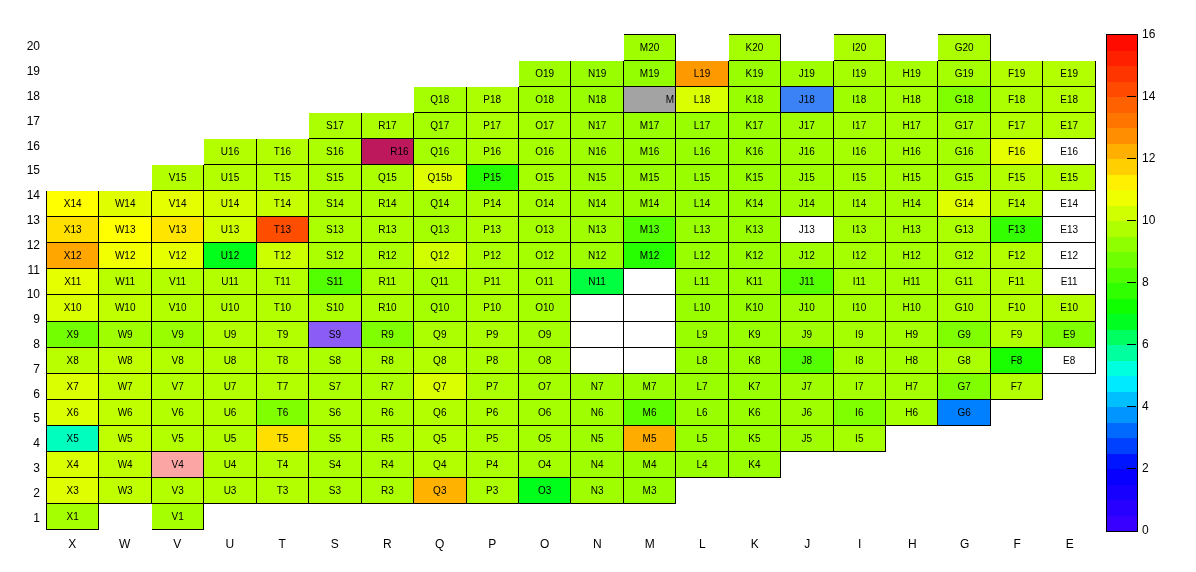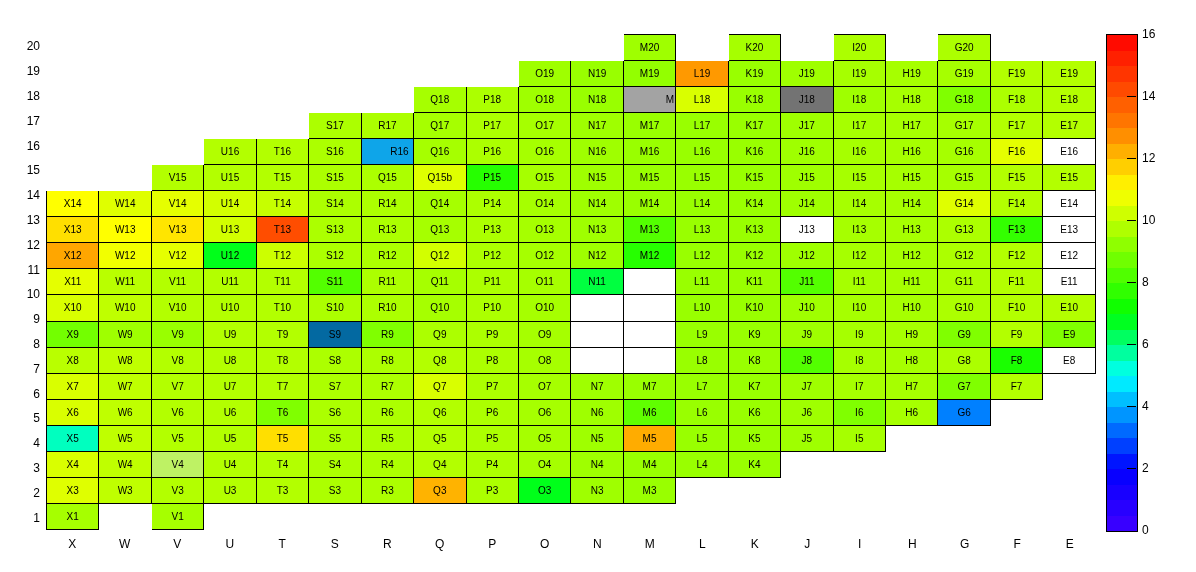--- a/index.html
+++ b/index.html
@@ -122,21 +122,21 @@
             <td style="background: rgb(255, 255, 255); border: 1px solid transparent;"></td>
             <td style="background: rgb(255, 255, 255); border: 1px solid transparent;"></td>
             <td style="background: rgb(255, 255, 255); border: 1px solid transparent;"></td>
             <td style="background: rgb(166, 255, 0);">Q18</td>
             <td style="background: rgb(172, 255, 0);">P18</td>
             <td style="background: rgb(159, 255, 0);">O18</td>
             <td style="background: rgb(153, 255, 0);">N18</td>
             <td style="background: #a3a3a3; padding-left: 42px;">M18</td>
             <td style="background: rgb(217, 255, 0);">L18</td>
             <td style="background: rgb(153, 255, 0);">K18</td>
-            <td style="background: #737373;">J18</td>
+            <td style="background: #3b82f6;">J18</td>
             <td style="background: rgb(159, 255, 0);">I18</td>
             <td style="background: rgb(166, 255, 0);">H18</td>
             <td style="background: rgb(128, 255, 0);">G18</td>
             <td style="background: rgb(172, 255, 0);">F18</td>
             <td style="background: rgb(179, 255, 0);">E18</td>
           </tr>
           <tr>
             <td style="background: rgb(255, 255, 255); border: 1px solid transparent;"></td>
             <td style="background: rgb(255, 255, 255); border: 1px solid transparent;"></td>
             <td style="background: rgb(255, 255, 255); border: 1px solid transparent;"></td>
@@ -158,21 +158,21 @@
             <td style="background: rgb(179, 255, 0);">F17</td>
             <td style="background: rgb(179, 255, 0);">E17</td>
           </tr>
           <tr>
             <td style="background: rgb(255, 255, 255); border: 1px solid transparent;"></td>
             <td style="background: rgb(255, 255, 255); border: 1px solid transparent;"></td>
             <td style="background: rgb(255, 255, 255); border: 1px solid transparent;"></td>
             <td style="background: rgb(179, 255, 0);">U16</td>
             <td style="background: rgb(179, 255, 0);">T16</td>
             <td style="background: rgb(172, 255, 0);">S16</td>
-            <td style="background: #0ea5e9; padding-left: 24px;">R16</td>
+            <td style="background: #be185d; padding-left: 24px;">R16</td>
             <td style="background: rgb(166, 255, 0);">Q16</td>
             <td style="background: rgb(172, 255, 0);">P16</td>
             <td style="background: rgb(166, 255, 0);">O16</td>
             <td style="background: rgb(159, 255, 0);">N16</td>
             <td style="background: rgb(153, 255, 0);">M16</td>
             <td style="background: rgb(153, 255, 0);">L16</td>
             <td style="background: rgb(153, 255, 0);">K16</td>
             <td style="background: rgb(159, 255, 0);">J16</td>
             <td style="background: rgb(166, 255, 0);">I16</td>
             <td style="background: rgb(166, 255, 0);">H16</td>
@@ -311,21 +311,21 @@
             <td style="background: rgb(172, 255, 0);">G10</td>
             <td style="background: rgb(179, 255, 0);">F10</td>
             <td style="background: rgb(179, 255, 0);">E10</td>
           </tr>
           <tr>
             <td style="background: rgb(115, 255, 0);">X9</td>
             <td style="background: rgb(159, 255, 0);">W9</td>
             <td style="background: rgb(153, 255, 0);">V9</td>
             <td style="background: rgb(179, 255, 0);">U9</td>
             <td style="background: rgb(179, 255, 0);">T9</td>
-            <td style="background: #0369a1;">S9</td>
+            <td style="background: #8b5cf6;">S9</td>
             <td style="background: rgb(128, 255, 0);">R9</td>
             <td style="background: rgb(172, 255, 0);">Q9</td>
             <td style="background: rgb(172, 255, 0);">P9</td>
             <td style="background: rgb(166, 255, 0);">O9</td>
             <td style="background: rgb(255, 255, 255);"></td>
             <td style="background: rgb(255, 255, 255);"></td>
             <td style="background: rgb(153, 255, 0);">L9</td>
             <td style="background: rgb(153, 255, 0);">K9</td>
             <td style="background: rgb(159, 255, 0);">J9</td>
             <td style="background: rgb(166, 255, 0);">I9</td>
@@ -418,21 +418,21 @@
             <td style="background: rgb(159, 255, 0);">J5</td>
             <td style="background: rgb(166, 255, 0);">I5</td>
             <td style="background: rgb(255, 255, 255); border: 1px solid transparent;"></td>
             <td style="background: rgb(255, 255, 255); border: 1px solid transparent;"></td>
             <td style="background: rgb(255, 255, 255); border: 1px solid transparent;"></td>
             <td style="background: rgb(255, 255, 255); border: 1px solid transparent;"></td>
           </tr>
           <tr>
             <td style="background: rgb(217, 255, 0);">X4</td>
             <td style="background: rgb(191, 255, 0);">W4</td>
-            <td style="background: #bef264;">V4</td>
+            <td style="background: #fca5a5;">V4</td>
             <td style="background: rgb(179, 255, 0);">U4</td>
             <td style="background: rgb(179, 255, 0);">T4</td>
             <td style="background: rgb(172, 255, 0);">S4</td>
             <td style="background: rgb(172, 255, 0);">R4</td>
             <td style="background: rgb(179, 255, 0);">Q4</td>
             <td style="background: rgb(172, 255, 0);">P4</td>
             <td style="background: rgb(166, 255, 0);">O4</td>
             <td style="background: rgb(159, 255, 0);">N4</td>
             <td style="background: rgb(153, 255, 0);">M4</td>
             <td style="background: rgb(153, 255, 0);">L4</td>

